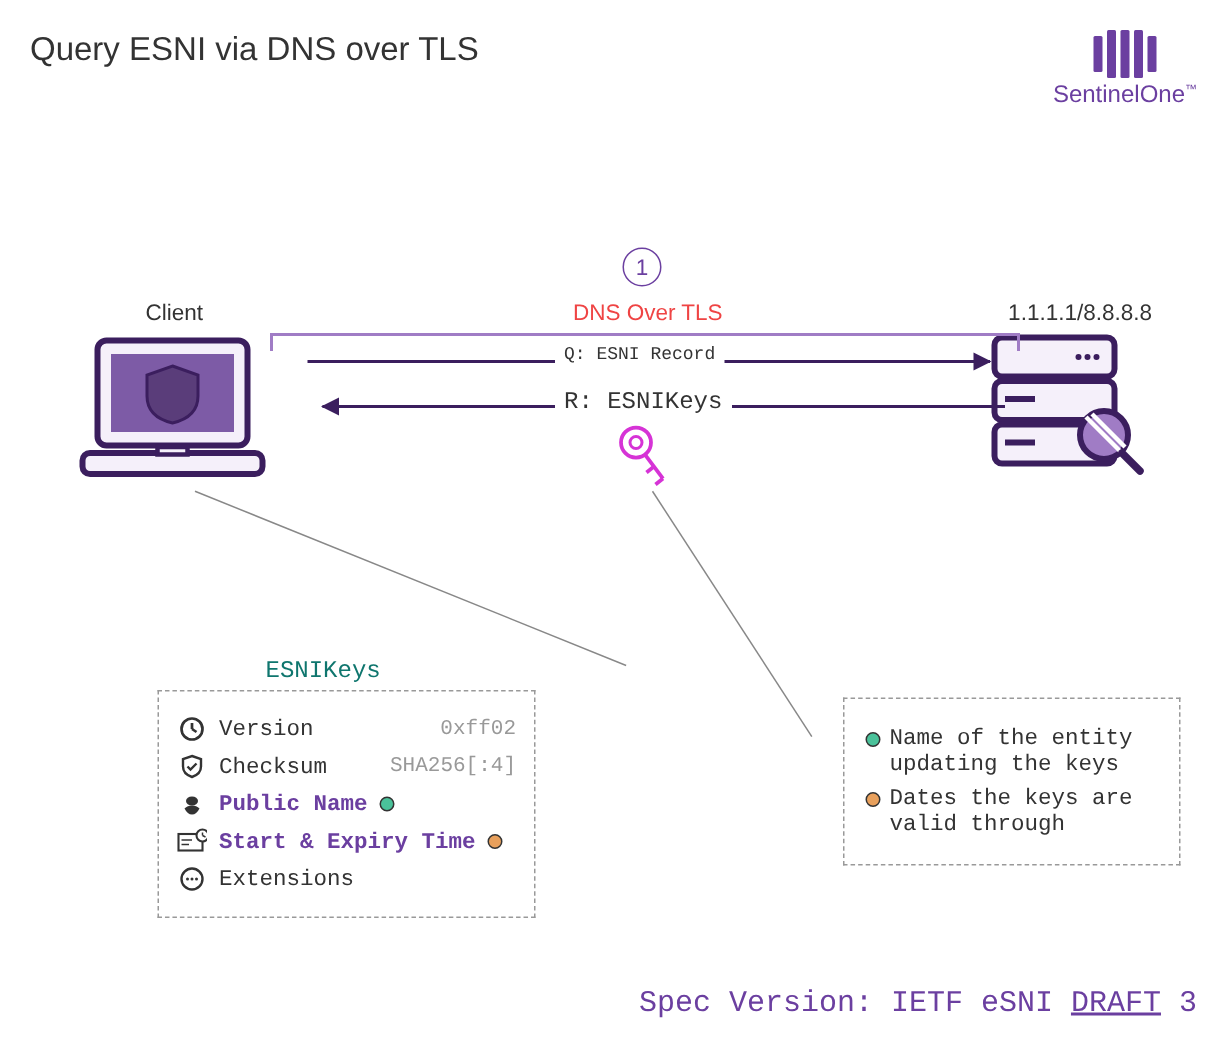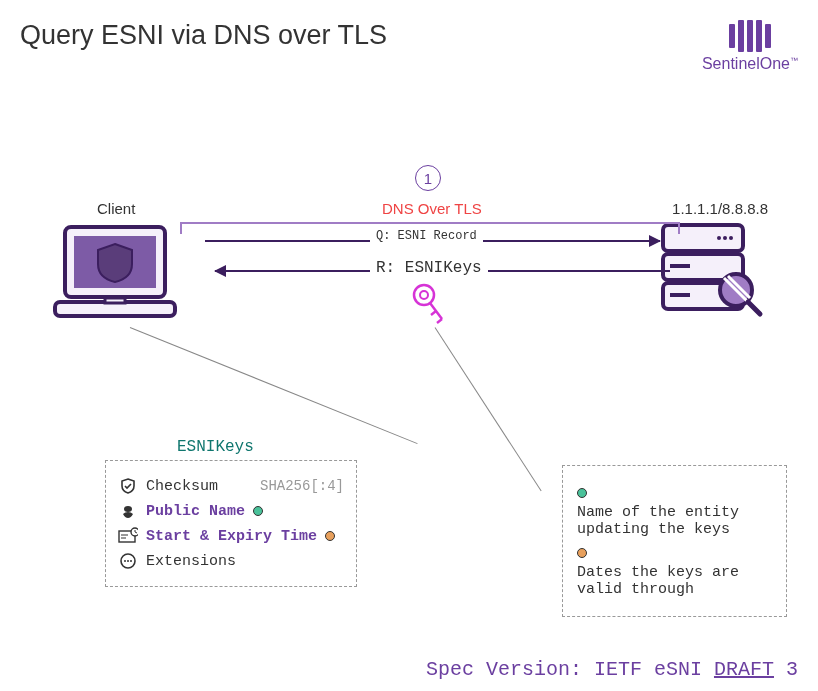--- a/index.html
+++ b/index.html
@@ -1,17 +1,17 @@
 <!DOCTYPE html>
 <html><head>
 <meta charset="utf-8">
 <style>
 * { box-sizing: border-box; margin: 0; padding: 0; }
 body { width: 818px; height: 691px; font-family: -apple-system, BlinkMacSystemFont, 'Segoe UI', sans-serif; position: relative; background: #fff; }
-.title { position: absolute; top: 20px; left: 20px; font-size: 27px; color: #333; font-weight: 400; }
+.title { position: absolute; top: 20px; left: 20px; font-size: 22px; color: #333; font-weight: 400; }
 .brand { position: absolute; top: 20px; right: 20px; text-align: center; }
 .brand-logo { display:flex; gap:3px; justify-content:center; margin-bottom:3px; }
 .brand-logo span { width:6px; height:32px; background:#6b3fa0; display:block; border-radius:1px; }
 .brand-logo span:nth-child(1){height:24px;margin-top:4px}
 .brand-logo span:nth-child(5){height:24px;margin-top:4px}
 .brand-text { font-size: 16px; color: #6b3fa0; font-weight: 500; }
 .brand-text sup { font-size:8px; }
 
 .step-circle { position:absolute; top:165px; left:415px; width:26px; height:26px; border:1.5px solid #6b3fa0; border-radius:50%; display:flex; align-items:center; justify-content:center; color:#6b3fa0; font-size:15px; }
 
@@ -41,21 +41,21 @@
 .esni-row { display:flex; align-items:center; gap:8px; margin:5px 0; font-family:'Courier New',monospace; font-size:15px; }
 .esni-row .icon { width:20px; height:20px; flex-shrink:0; display:flex; align-items:center; justify-content:center; }
 .esni-row .label { color:#333; }
 .esni-row .label.pub { color:#6b3fa0; font-weight:bold; }
 .esni-row .value { color:#999; margin-left:auto; font-size:14px; }
 .dot { width:10px; height:10px; border-radius:50%; display:inline-block; border:1px solid #333; }
 .dot.green { background:#4ac29a; }
 .dot.orange { background:#e8a05c; }
 
 .legend-box { position:absolute; top:465px; left:562px; width:225px; border:1.5px dashed #999; padding:12px 14px; font-family:'Courier New',monospace; font-size:15px; color:#333; }
-.legend-row { display:flex; gap:6px; margin:6px 0; align-items:flex-start;flex-direction:column; }
+.legend-row { display:flex; gap:6px; margin:6px 0; align-items:flex-start; }
 .legend-row .dot { margin-top:4px; flex-shrink:0; }
 
 .footer { position:absolute; bottom:10px; right:20px; font-family:'Courier New',monospace; font-size:20px; color:#6b3fa0; }
 .footer .u { text-decoration:underline; }
 </style>
 </head>
 <body>
 
 <div class="title">Query ESNI via DNS over TLS</div>
 
@@ -122,20 +122,31 @@
 </div>
 
 <div class="callout-line1"></div>
 <div class="callout-line2"></div>
 
 <div class="esnikeys-label">ESNIKeys</div>
 <div class="esnikeys-box">
   <div class="esni-row">
     <span class="icon">
         <svg width="18" height="18">
+          <circle cx="9" cy="9" r="7" fill="none" stroke="#333" stroke-width="1.8"></circle>
+          <line x1="9" y1="9" x2="9" y2="5" stroke="#333" stroke-width="1.8"></line>
+          <line x1="9" y1="9" x2="12" y2="11" stroke="#333" stroke-width="1.8"></line>
+        </svg>
+      </span>
+    <span class="label">Version</span>
+    <span class="value">0xff02</span>
+  </div>
+  <div class="esni-row">
+    <span class="icon">
+        <svg width="18" height="18">
           <path d="M9 2 L15 4 L15 9 Q15 14 9 16 Q3 14 3 9 L3 4 Z" fill="none" stroke="#333" stroke-width="1.6"></path>
           <path d="M6 9 L8 11 L12 7" fill="none" stroke="#333" stroke-width="1.6"></path>
         </svg>
       </span>
     <span class="label">Checksum</span>
     <span class="value">SHA256[:4]</span>
   </div>
   <div class="esni-row">
     <span class="icon">
         <svg width="18" height="18">

